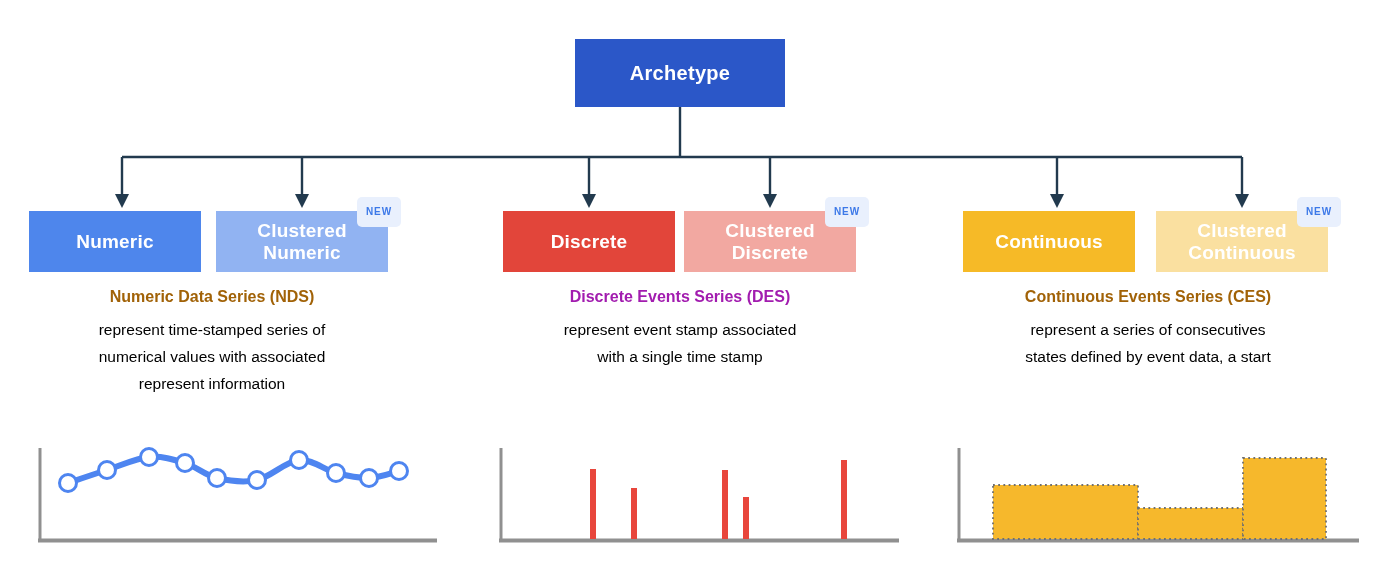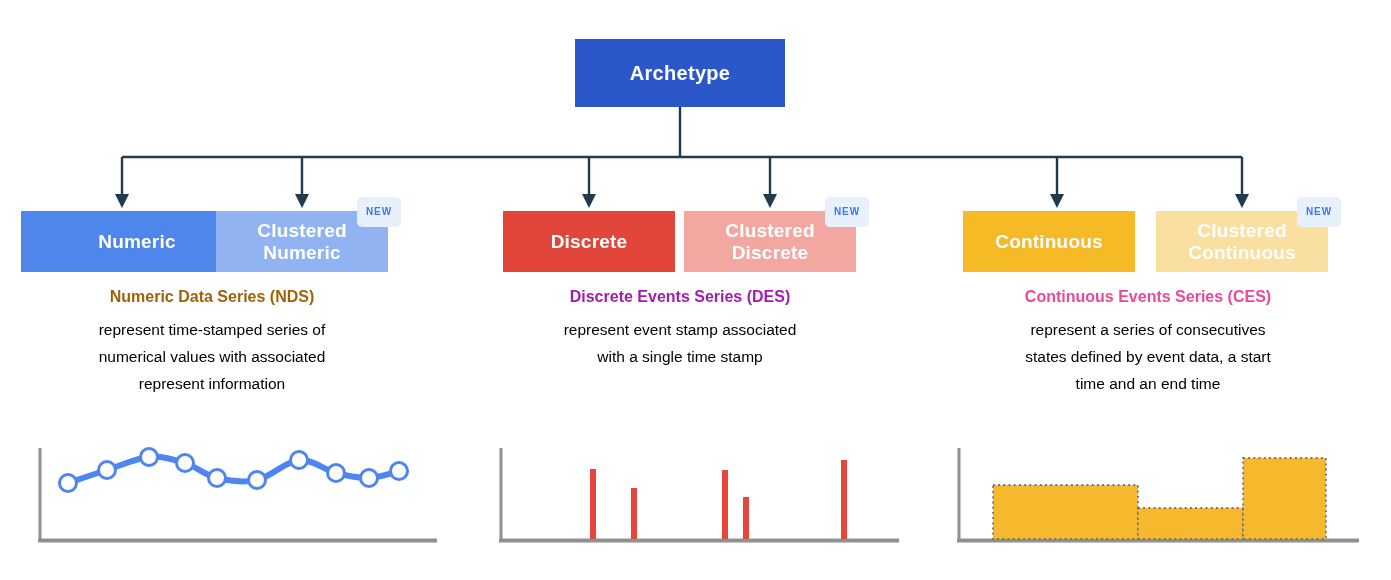--- a/index.html
+++ b/index.html
@@ -12,21 +12,21 @@
   .root-box{
     position:absolute;left:575px;top:39px;width:210px;height:68px;
     display:flex;align-items:center;justify-content:center;
     color:#fff;font-size:20px;font-weight:bold;letter-spacing:.3px;
   }
   .node{
     position:absolute;top:211px;width:172px;height:61px;
     display:flex;align-items:center;justify-content:center;text-align:center;
     color:#fff;font-size:19px;font-weight:bold;line-height:22px;letter-spacing:.2px;
   }
-  .n-numeric{left:21px;padding-left:30px;}
+  .n-numeric{left:29px;}
   .n-clustered-numeric{left:216px;}
   .n-discrete{left:503px;}
   .n-clustered-discrete{left:684px;}
   .n-continuous{left:963px;}
   .n-clustered-continuous{left:1156px;}
   .node .label{padding:0 14px;}
   .badge{
     position:absolute;top:-14px;right:-13px;
     background:#e9f0fd;color:#3d79e8;font-size:10px;font-weight:bold;
     letter-spacing:.9px;padding:4px 9px;border-radius:5px;
@@ -106,24 +106,23 @@
     <div class="line">represent information</div>
   </div>
 
   <div class="desc d2">
     <div class="heading" style="color: #a21caf;">Discrete Events Series (DES)</div>
     <div class="line">represent event stamp associated</div>
     <div class="line">with a single time stamp</div>
   </div>
 
   <div class="desc d3">
-    <div class="heading" style="color: #ec4899;">Continuous Events Series (CES)</div>
+    <div class="heading" style="color: #a16207;">Continuous Events Series (CES)</div>
     <div class="line">represent a series of consecutives</div>
     <div class="line">states defined by event data, a start</div>
-    <div class="line">time and an end time</div>
   </div>
 
   <svg class="thumb t1" viewBox="0 0 402 100">
       <path d="M4,3 V95" stroke="#909090" stroke-width="3" fill="none"></path>
       <path d="M2,95.5 H401" stroke="#909090" stroke-width="4" fill="none"></path>
       <path d="M32,38 C38.5,35.8 57.5,29.3 71,25 C84.5,20.7 100.0,13.2 113,12 C126.0,10.8 137.7,14.5 149,18 C160.3,21.5 169.0,30.2 181,33 C193.0,35.8 207.3,38.0 221,35 C234.7,32.0 249.8,16.2 263,15 C276.2,13.8 288.3,25.0 300,28 C311.7,31.0 322.5,33.3 333,33 C343.5,32.7 358.0,27.2 363,26" stroke="#4e85f0" stroke-width="6" fill="none" stroke-linecap="round"></path>
       <circle cx="32" cy="38" r="8.5" fill="#ffffff" stroke="#4e85f0" stroke-width="3"></circle>
       <circle cx="71" cy="25" r="8.5" fill="#ffffff" stroke="#4e85f0" stroke-width="3"></circle>
       <circle cx="113" cy="12" r="8.5" fill="#ffffff" stroke="#4e85f0" stroke-width="3"></circle>
       <circle cx="149" cy="18" r="8.5" fill="#ffffff" stroke="#4e85f0" stroke-width="3"></circle>

